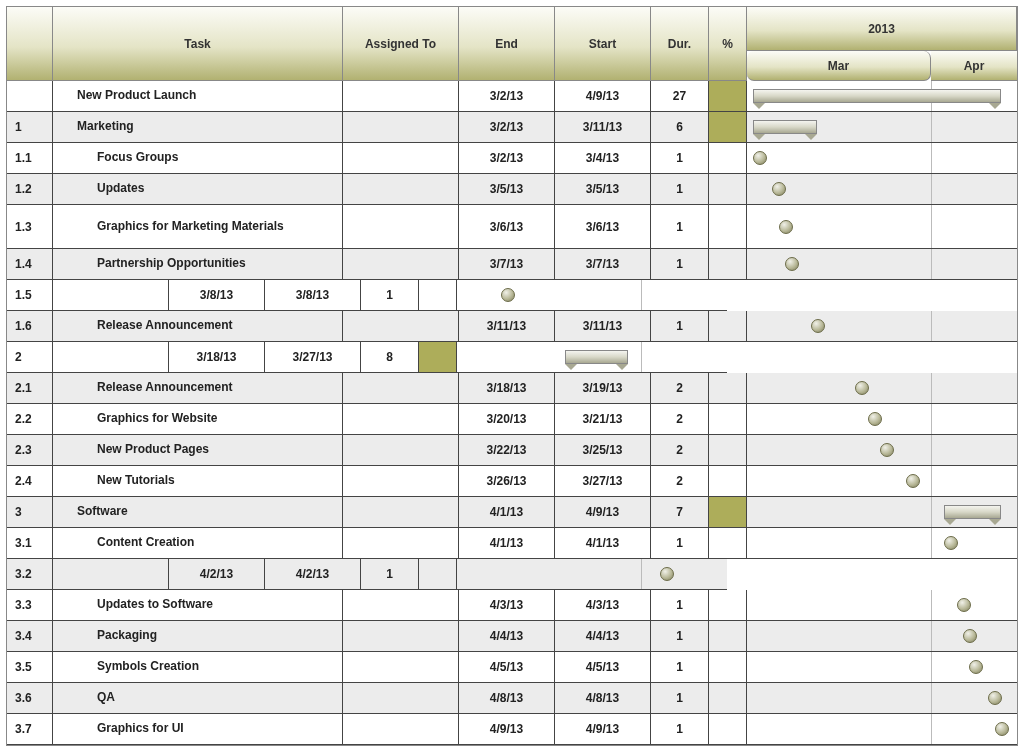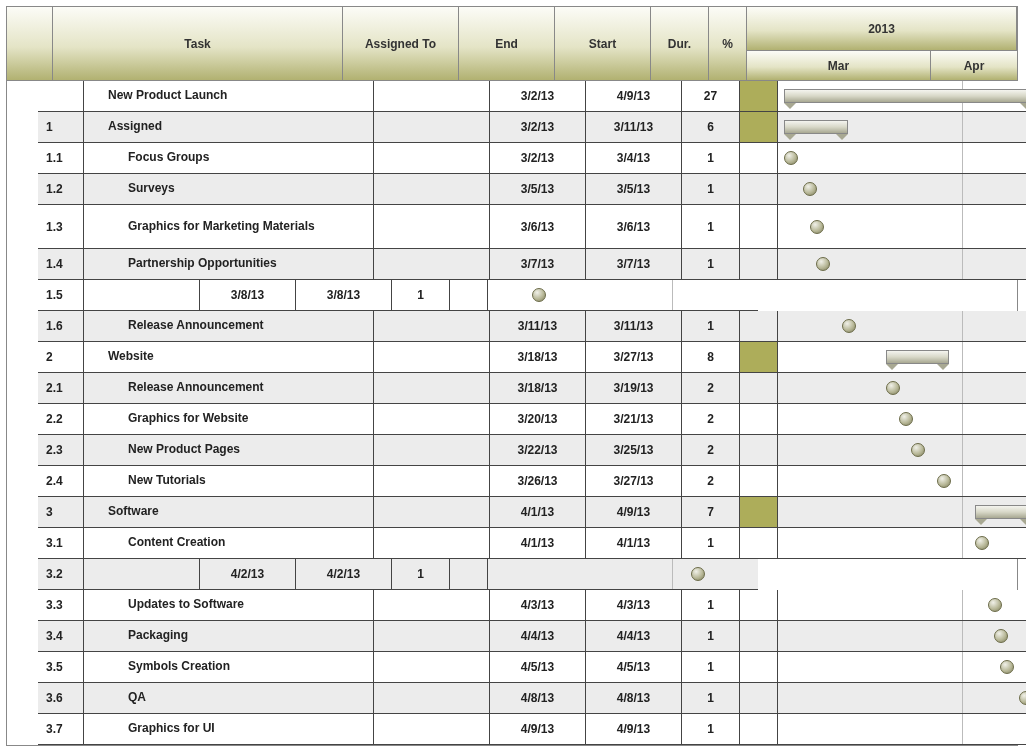--- a/index.html
+++ b/index.html
@@ -30,27 +30,26 @@
   .col-num     { width: 46px;  min-width:46px; }
   .col-task    { width: 290px; min-width:290px; }
   .col-assign  { width: 116px; min-width:116px; }
   .col-start   { width: 96px;  min-width:96px; }
   .col-end     { width: 96px;  min-width:96px; }
   .col-dur     { width: 58px;  min-width:58px; }
   .col-pct     { width: 38px;  min-width:38px; }
   .col-gantt   { width: 270px; min-width:270px; }
   .header-top .hcell { height: 44px; }
   .header-top .year-span { width: 270px; }
-  .month-mar { width: 184px; min-width:184px; }
+  .month-mar { width: 184px; min-width:184px;border-radius:7px; }
   .month-apr { width: 86px;  min-width:86px; }
 
   .row {
     display: flex;
     height: 31px;
-    margin-left: 31px;
   }
   .row.tall { height: 44px; }
   .row .cell {
     border-right: 1px solid #444;
     border-bottom: 1px solid #444;
     display: flex;
     align-items: center;
     padding: 0 8px;
     background: #fff;
   }
@@ -138,21 +137,21 @@
         <div class="cell gantt col-gantt">
           <div class="month-div"></div>
           <div class="summary-bar" style="left: 6.35px; width: 247.65px;"></div>
         </div>
       </div>
       <div class="row alt">
         <div class="cell num col-num">
           <span>1</span>
         </div>
         <div class="cell task col-task indent-1">
-          <span>Assigned</span>
+          <span>Marketing</span>
         </div>
         <div class="cell center col-assign">
           <span></span>
         </div>
         <div class="cell center col-start">
           <span>3/2/13</span>
         </div>
         <div class="cell center col-end">
           <span>3/11/13</span>
         </div>
@@ -190,21 +189,21 @@
         <div class="cell gantt col-gantt">
           <div class="month-div"></div>
           <div class="task-dot" style="left: 6.35px;"></div>
         </div>
       </div>
       <div class="row alt">
         <div class="cell num col-num">
           <span>1.2</span>
         </div>
         <div class="cell task col-task indent-2">
-          <span>Surveys</span>
+          <span>Updates</span>
         </div>
         <div class="cell center col-assign">
           <span></span>
         </div>
         <div class="cell center col-start">
           <span>3/5/13</span>
         </div>
         <div class="cell center col-end">
           <span>3/5/13</span>
         </div>
@@ -310,23 +309,20 @@
         </div>
         <div class="cell pct col-pct"></div>
         <div class="cell gantt col-gantt">
           <div class="month-div"></div>
           <div class="task-dot" style="left: 63.5px;"></div>
         </div>
       </div>
       <div class="row">
         <div class="cell num col-num">
           <span>2</span>
-        </div>
-        <div class="cell task col-task indent-1">
-          <span>Website</span>
         </div>
         <div class="cell center col-assign">
           <span></span>
         </div>
         <div class="cell center col-start">
           <span>3/18/13</span>
         </div>
         <div class="cell center col-end">
           <span>3/27/13</span>
         </div>

